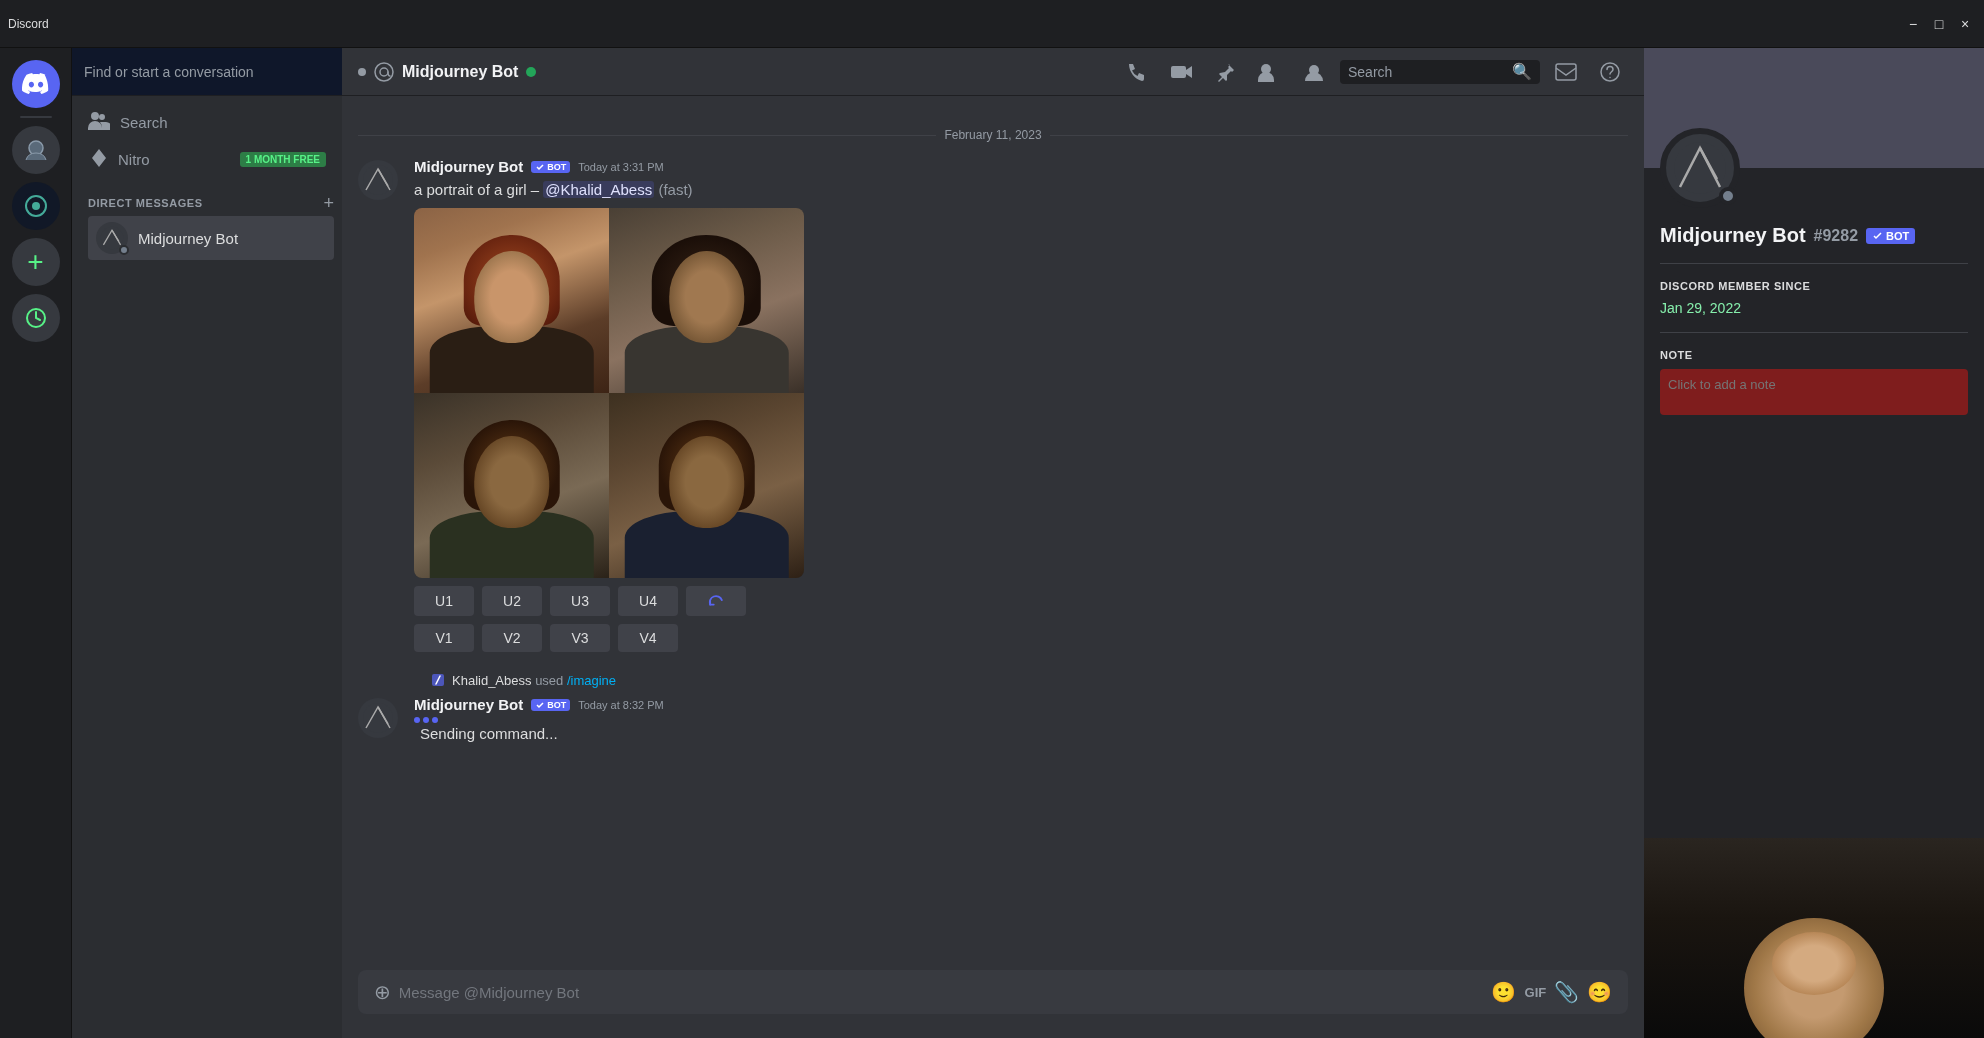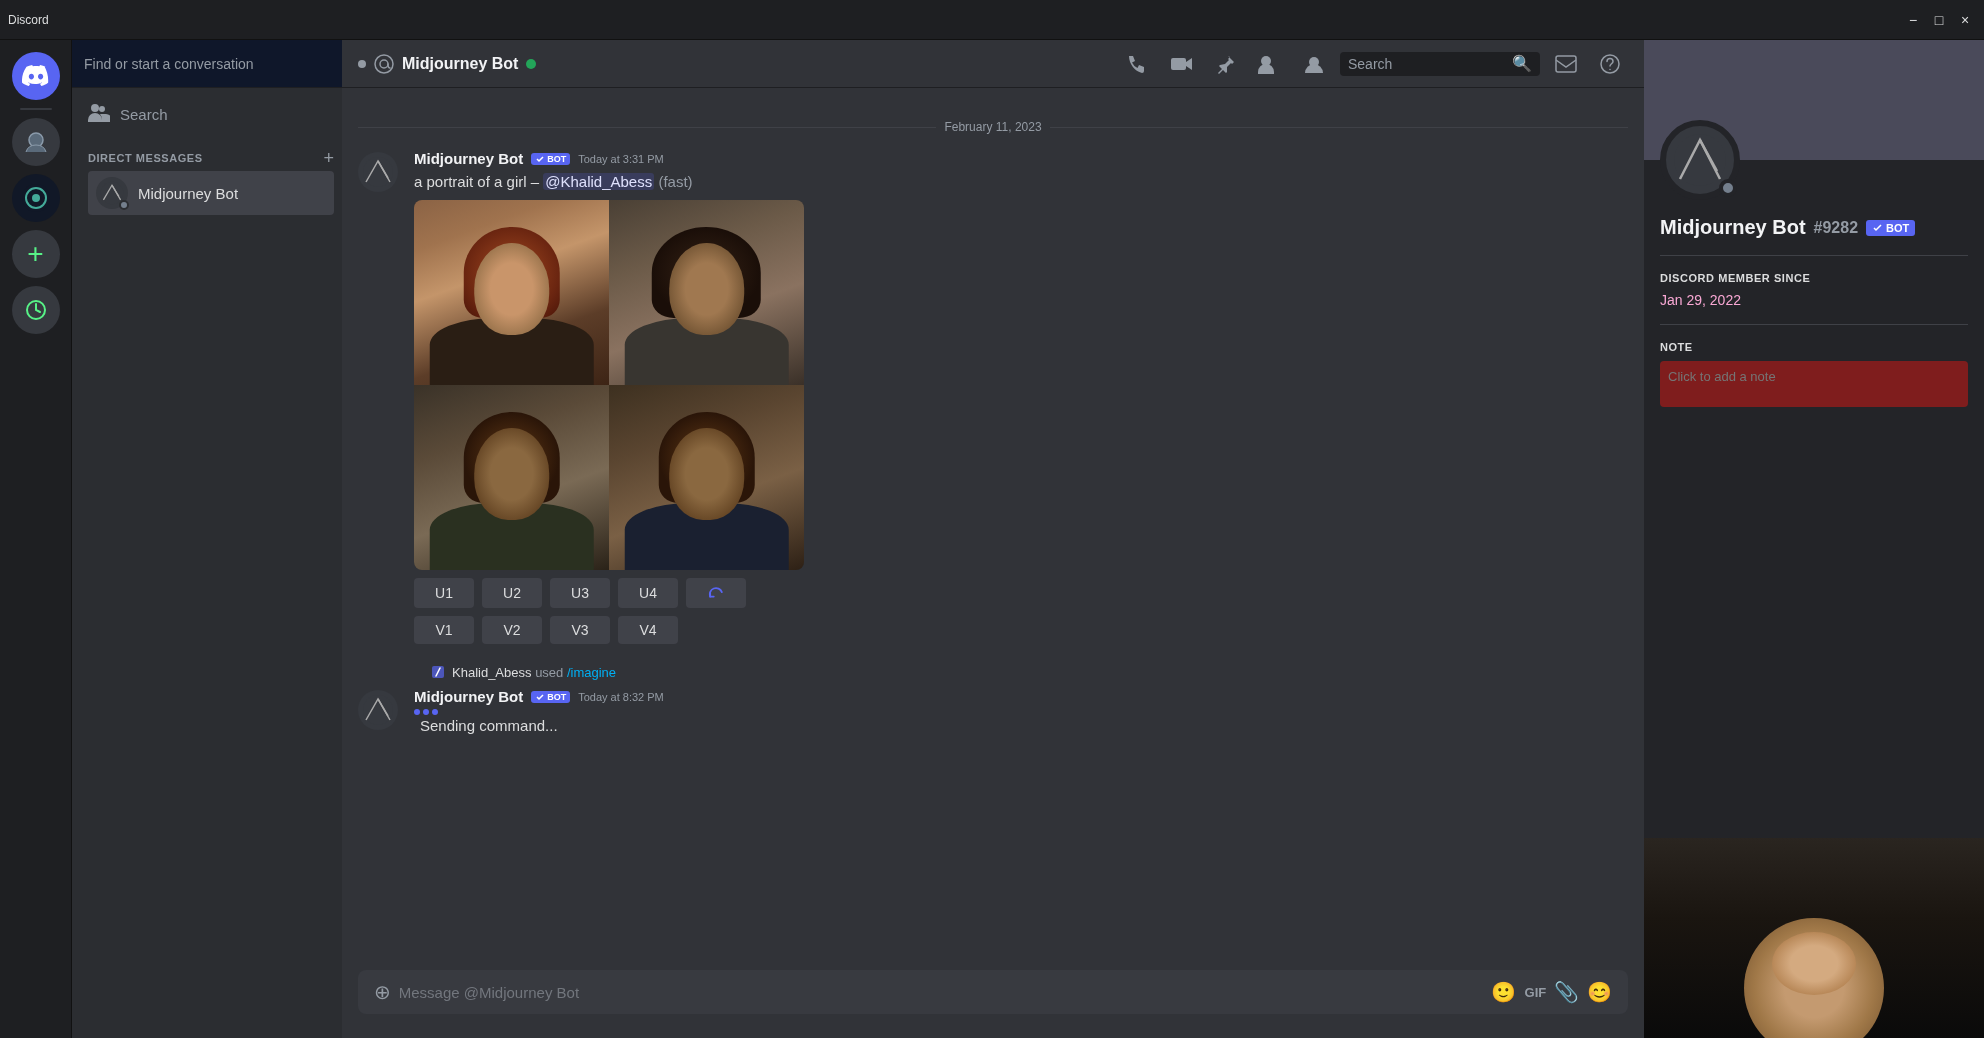--- a/index.html
+++ b/index.html
@@ -9,21 +9,21 @@
       color: #dcddde;
       width: 1984px;
       height: 1038px;
       overflow: hidden;
       display: flex;
       flex-direction: column;
     }
     
     .title-bar {
       background: #1e1f22;
-      height: 40px;
+      height: 48px;
       display: flex;
       align-items: center;
       padding: 0 8px;
       font-size: 12px;
       color: #dcddde;
       border-bottom: 1px solid #111;
       flex-shrink: 0;
     }
     .title-bar-text {
       font-size: 12px;
@@ -591,21 +591,21 @@
     }
     .profile-section-text .imagine-code {
       background: rgba(88,101,242,0.3);
       color: #dee0fc;
       padding: 0 4px;
       border-radius: 3px;
       font-family: monospace;
     }
     .profile-since {
       font-size: 14px;
-      color: #f9a8d4;
+      color: #86efac;
     }
     .note-area {
       width: 100%;
       min-height: 32px;
       background: #7f1d1d;
       border: none;
       border-radius: 4px;
       color: #949ba4;
       font-size: 13px;
       padding: 8px;
@@ -711,20 +711,29 @@
     </div>
 
     <div style="padding:8px 8px 0 8px;">
       <div class="friends-item">
         <span style="color:#949ba4;">
           <svg width="22" height="18" viewBox="0 0 22 18" fill="currentColor">
             <path d="M7 8a4 4 0 100-8 4 4 0 000 8zM14 8a3 3 0 100-6 3 3 0 000 6zM0 18v-2a7 7 0 0114 0v2H0zM14 18v-2a9.97 9.97 0 00-2-6h6a6 6 0 016 6v2h-10z"></path>
           </svg>
         </span>
         <span>Search</span>
+      </div>
+      <div class="nitro-item">
+        <span style="color:#949ba4;">
+          <svg width="22" height="22" viewBox="0 0 22 22" fill="currentColor">
+            <path d="M11 2L4 11l7 3 7-3L11 2zM4 11l7 9 7-9"></path>
+          </svg>
+        </span>
+        <span>Nitro</span>
+        <span class="nitro-badge">1 MONTH FREE</span>
       </div>
     </div>
 
     <div class="dm-section">
       <div class="dm-section-header">
         <span>DIRECT MESSAGES</span>
         <button class="dm-section-add">+</button>
       </div>
 
       <div class="dm-item active">

